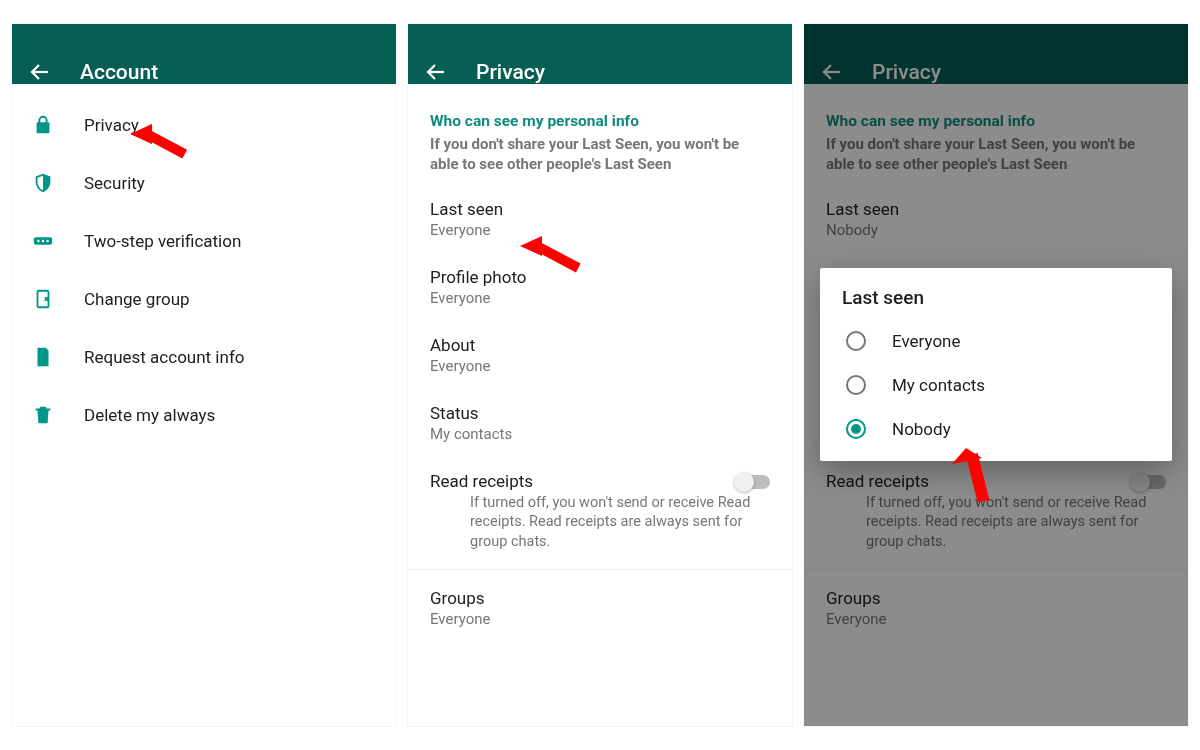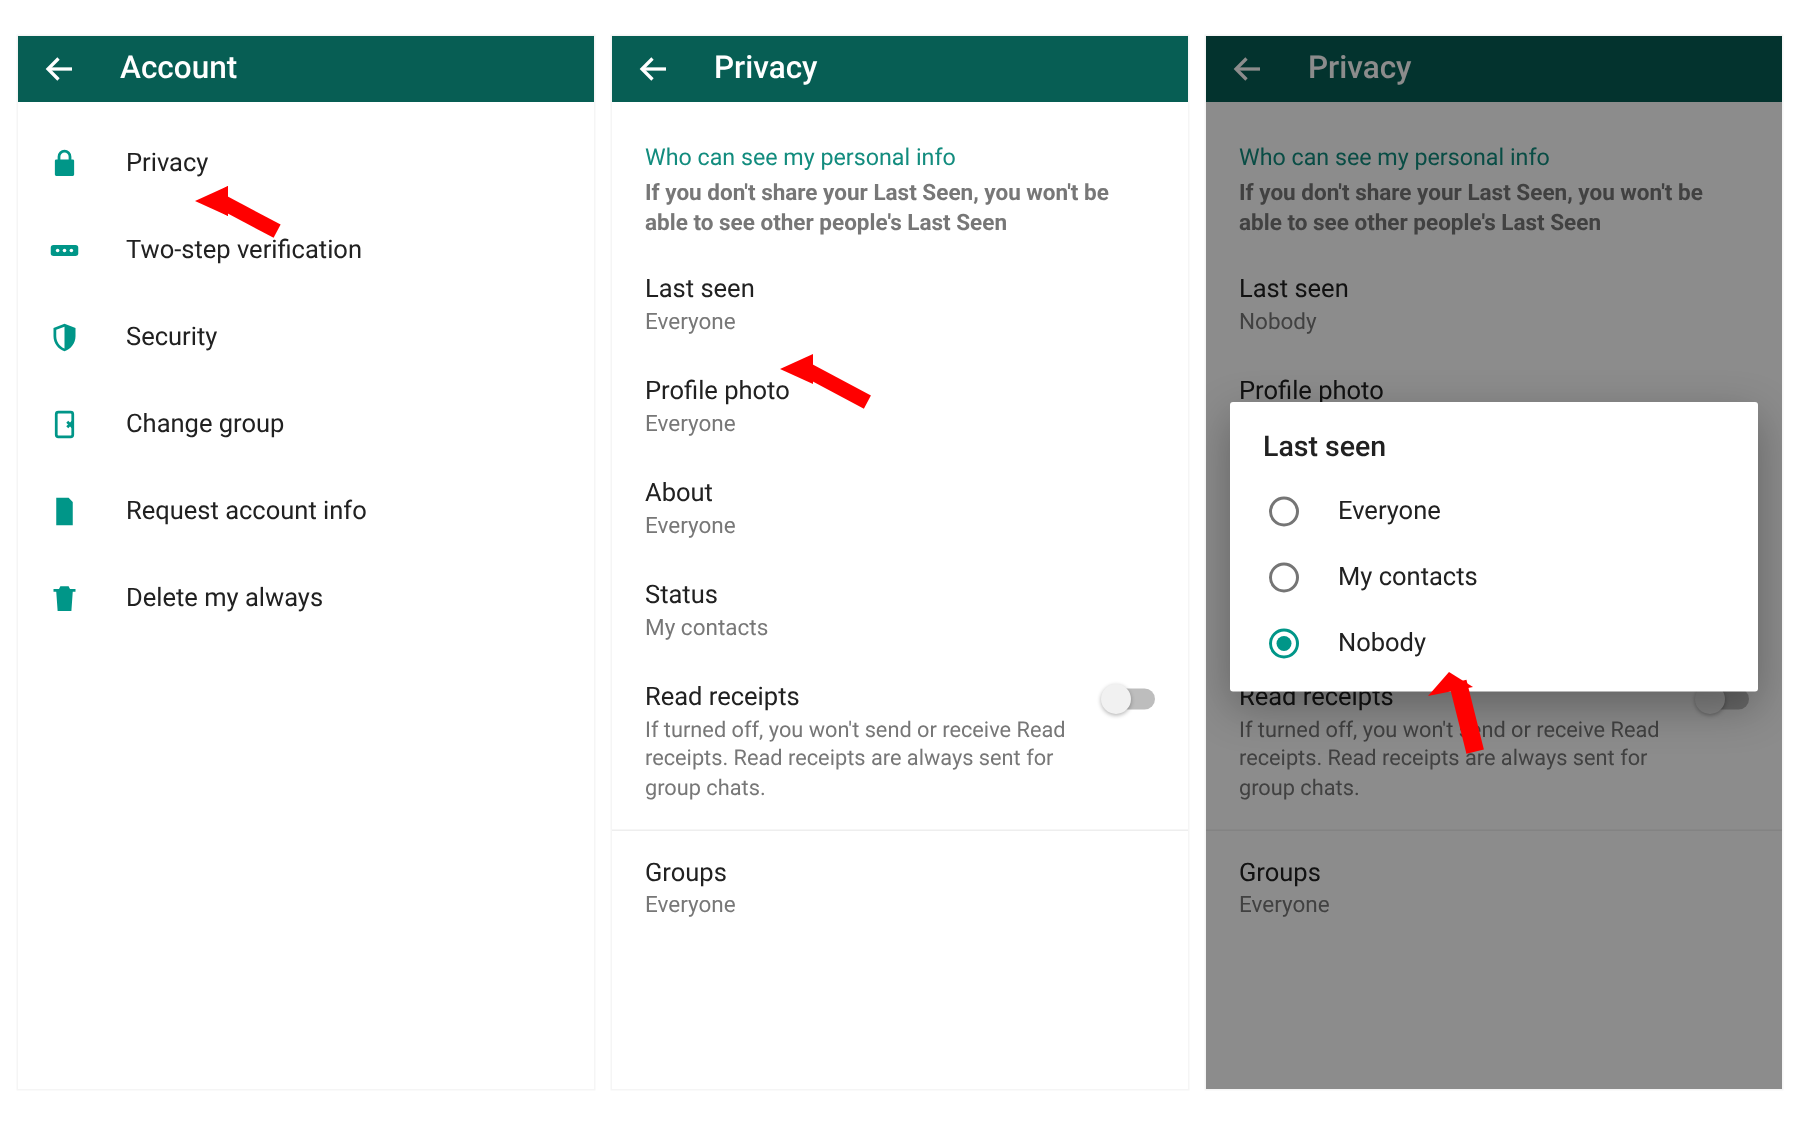--- a/index.html
+++ b/index.html
@@ -28,23 +28,23 @@
     background:var(--bg);
     position:relative;
     overflow:hidden;
     box-shadow:0 0 0 1px rgba(0,0,0,0.04);
     display:flex;
     flex-direction:column;
   }
   .appbar{
     background:var(--teal);
     color:#fff;
-    height:44px;
+    height:60px;
     display:flex;
-    align-items:center;
+    align-items:flex-end;
     padding:0 16px;
     gap:28px;
   }
   .appbar .back{
     width:24px;height:24px;
   }
   .appbar-title{
     font-size:21px;
     font-weight:500;
   }
@@ -62,37 +62,37 @@
   }
   .acct-item .ic{
     width:22px;height:22px;color:var(--teal-radio);
     display:flex;align-items:center;justify-content:center;
   }
   .acct-label{font-size:17px;color:var(--text);}
   
   .section-title{
     color:var(--teal-text);
     font-size:15.5px;
-    font-weight:400;
+    font-weight:700;
     padding:16px 22px 4px;
   }
   .section-desc{
     color:var(--grey-text);
     font-size:15px;
     line-height:1.35;
     padding:0 22px 10px;
     font-weight:bold;
   }
   .setting{
     padding:14px 22px;
     position:relative;
   }
   .setting-title{font-size:17px;color:var(--text);}
   .setting-value{font-size:15px;color:var(--grey-text);margin-top:2px;}
-  .setting-desc{font-size:14.5px;color:var(--grey-text);margin-top:2px;line-height:1.35;max-width:290px;}
+  .setting-desc{font-size:14.5px;color:var(--grey-text);margin-top:2px;line-height:1.35;max-width:290px;margin-left:40px;}
   .divider{height:1px;background:#eee;margin:4px 0;}
   .toggle{
     position:absolute;right:22px;top:18px;
     width:34px;height:14px;border-radius:10px;background:#bdbdbd;
   }
   .toggle::after{
     content:"";position:absolute;width:20px;height:20px;border-radius:50%;
     background:#f1f1f1;top:-3px;left:-2px;box-shadow:0 1px 3px rgba(0,0,0,0.3);
   }
   
@@ -143,35 +143,35 @@
       <span class="ic">
         <svg viewBox="0 0 24 24" fill="currentColor">
             <path d="M17 9V7a5 5 0 10-10 0v2H6a1 1 0 00-1 1v10a1 1 0 001 1h12a1 1 0 001-1V10a1 1 0 00-1-1h-1zM9 7a3 3 0 116 0v2H9V7z"></path>
           </svg>
       </span>
       <span class="acct-label">Privacy</span>
     </div>
     <div class="acct-item">
       <span class="ic">
         <svg viewBox="0 0 24 24" fill="currentColor">
+            <path d="M12 2l8 3v6c0 5-3.4 9.4-8 11-4.6-1.6-8-6-8-11V5l8-3zm0 2.2L6 6.4v4.6c0 3.9 2.5 7.5 6 9 .1 0 .1 0 0 0V4.2z"></path>
+          </svg>
+      </span>
+      <span class="acct-label">Security</span>
+    </div>
+    <div class="acct-item">
+      <span class="ic">
+        <svg viewBox="0 0 24 24" fill="currentColor">
             <rect x="2" y="8" width="20" height="8" rx="2"></rect>
             <circle cx="7" cy="12" r="1.3" fill="#fff"></circle>
             <circle cx="12" cy="12" r="1.3" fill="#fff"></circle>
             <circle cx="17" cy="12" r="1.3" fill="#fff"></circle>
           </svg>
       </span>
       <span class="acct-label">Two-step verification</span>
-    </div>
-    <div class="acct-item">
-      <span class="ic">
-        <svg viewBox="0 0 24 24" fill="currentColor">
-            <path d="M12 2l8 3v6c0 5-3.4 9.4-8 11-4.6-1.6-8-6-8-11V5l8-3zm0 2.2L6 6.4v4.6c0 3.9 2.5 7.5 6 9 .1 0 .1 0 0 0V4.2z"></path>
-          </svg>
-      </span>
-      <span class="acct-label">Security</span>
     </div>
     <div class="acct-item">
       <span class="ic">
         <svg viewBox="0 0 24 24" fill="none" stroke="currentColor" stroke-width="2">
             <rect x="6" y="3" width="12" height="18" rx="1.5"></rect>
             <path d="M14 10l4 4M18 10l-4 4" stroke-width="2"></path>
           </svg>
       </span>
       <span class="acct-label">Change group</span>
     </div>

